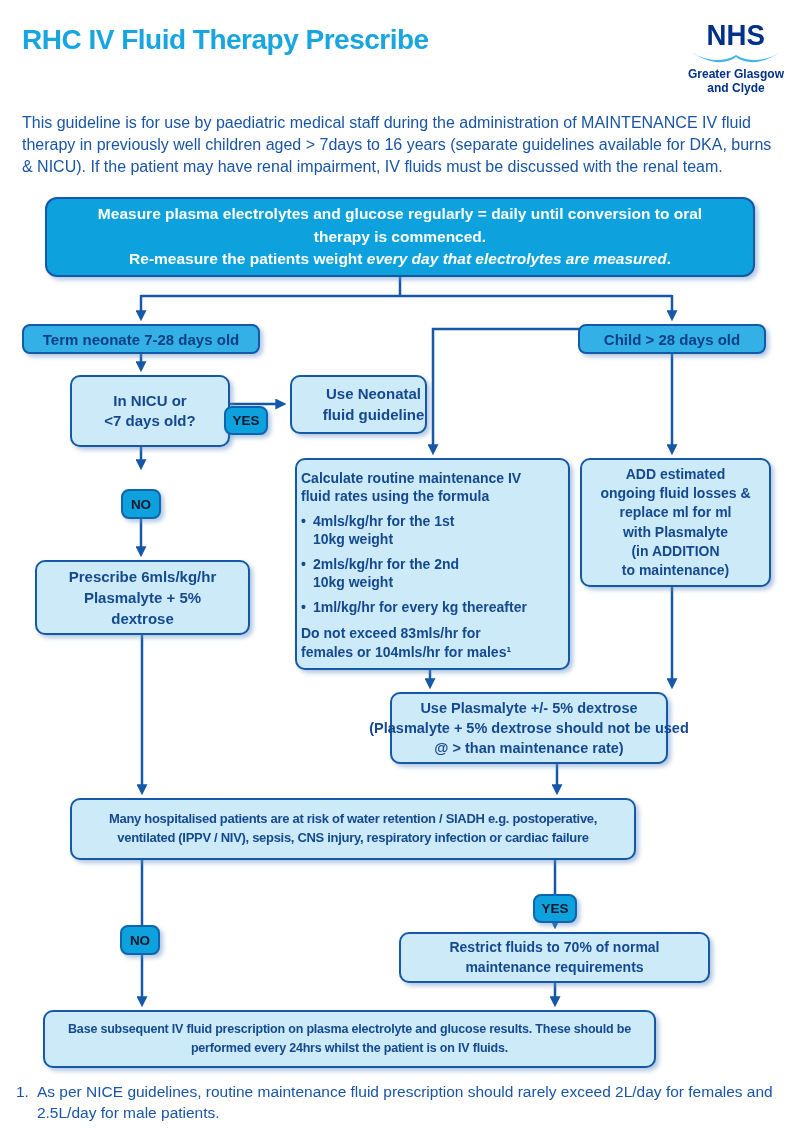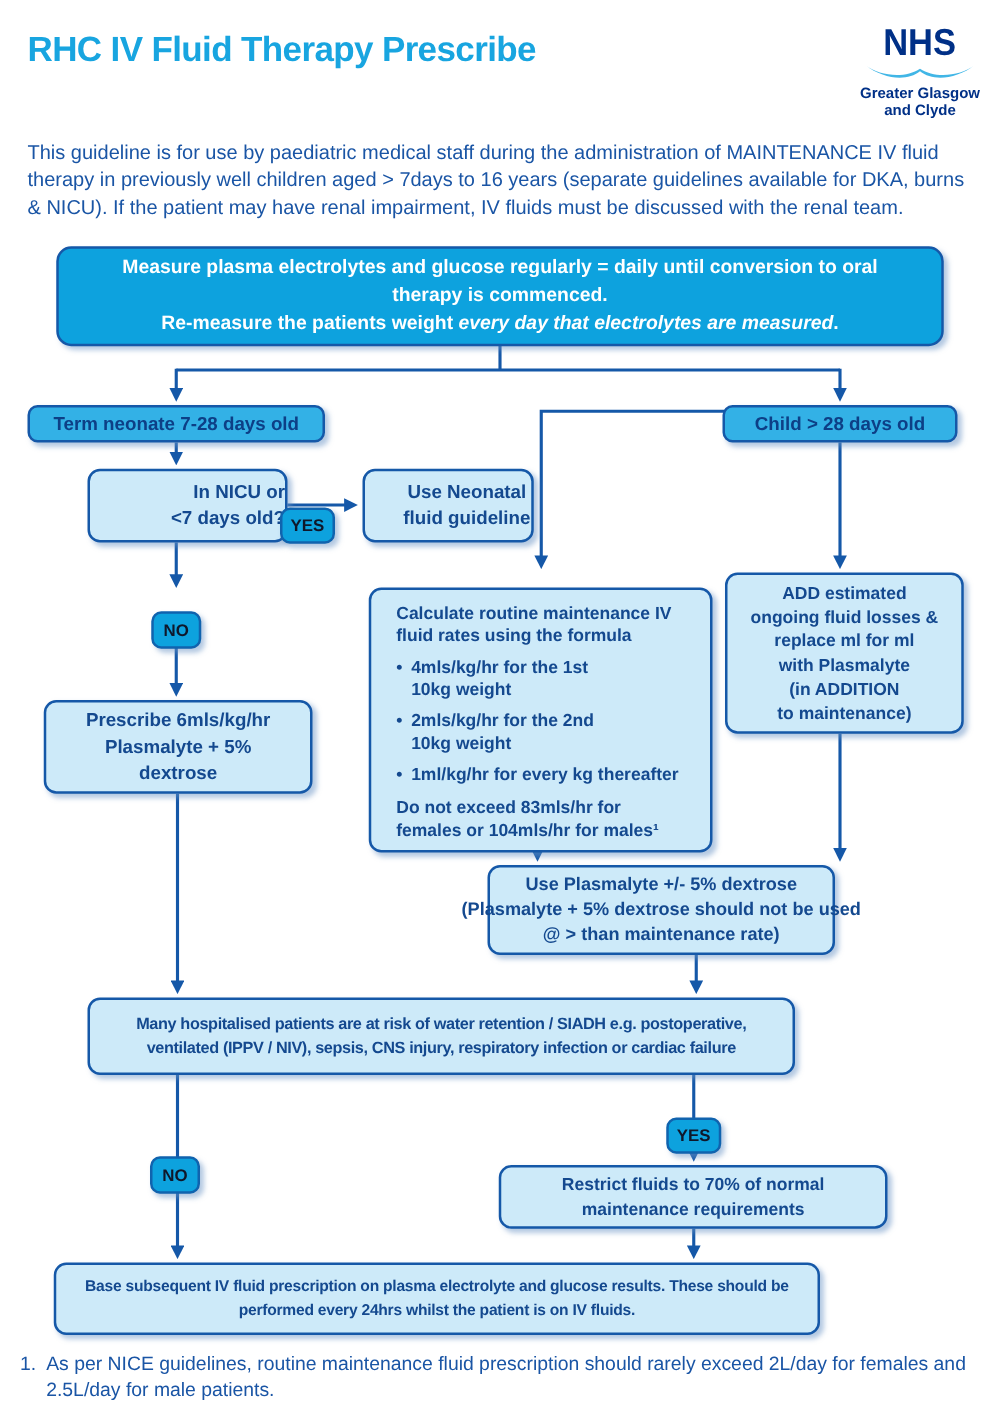--- a/index.html
+++ b/index.html
@@ -35,27 +35,27 @@
   .box-bright{background:var(--bright-blue);color:#ffffff;font-weight:700;border-radius:12px;}
   .box-medium{background:var(--medium-blue);color:#0D3F86;font-weight:700;border-radius:8px;}
   .box-light{background:var(--light-blue);color:var(--text-navy);font-weight:700;border-radius:10px;}
   .badge{background:var(--bright-blue);color:#0f172a;font-weight:700;border-radius:8px;
     border:2px solid #1063AE;font-size:13.5px;z-index:3;margin-top:16px;}
 
   
   .n-banner{left:45px;top:197px;width:710px;height:80px;font-size:15.5px;line-height:1.45;}
   .n-term{left:22px;top:324px;width:238px;height:30px;font-size:15px;}
   .n-child{left:578px;top:324px;width:188px;height:30px;font-size:15px;}
-  .n-nicu{left:70px;top:375px;width:160px;height:59px;font-size:15px;line-height:1.35;align-items:flex-end;}
+  .n-nicu{left:70px;top:375px;width:160px;height:72px;font-size:15px;line-height:1.35;}
   .n-yes1{left:224px;top:390px;width:44px;height:29px;}
   .n-neonatal{left:290px;top:375px;width:137px;height:59px;font-size:15px;line-height:1.35;padding-left:30px;}
   .n-no1{left:121px;top:473px;width:40px;height:30px;}
   .n-prescribe{left:35px;top:560px;width:215px;height:75px;font-size:15px;line-height:1.4;}
   .n-calculate{left:295px;top:458px;width:275px;height:212px;align-items:flex-start;
-    text-align:left;font-size:14px;line-height:1.32;padding:10px 8px 8px 20px;margin-top:12px;}
+    text-align:left;font-size:14px;line-height:1.32;padding:10px 8px 8px 4px;}
   .n-add{left:580px;top:458px;width:191px;height:129px;font-size:14px;line-height:1.38;}
   .n-usep{left:390px;top:692px;width:278px;height:72px;font-size:14.5px;line-height:1.4;}
   .n-siadh{left:70px;top:798px;width:566px;height:62px;font-size:13px;line-height:1.45;
     letter-spacing:-0.3px;}
   .n-yes2{left:533px;top:878px;width:44px;height:29px;}
   .n-no2{left:120px;top:909px;width:40px;height:30px;}
   .n-restrict{left:399px;top:932px;width:311px;height:51px;font-size:14px;line-height:1.4;}
   .n-final{left:43px;top:1010px;width:613px;height:58px;font-size:12.5px;line-height:1.5;
     letter-spacing:-0.2px;}
 

